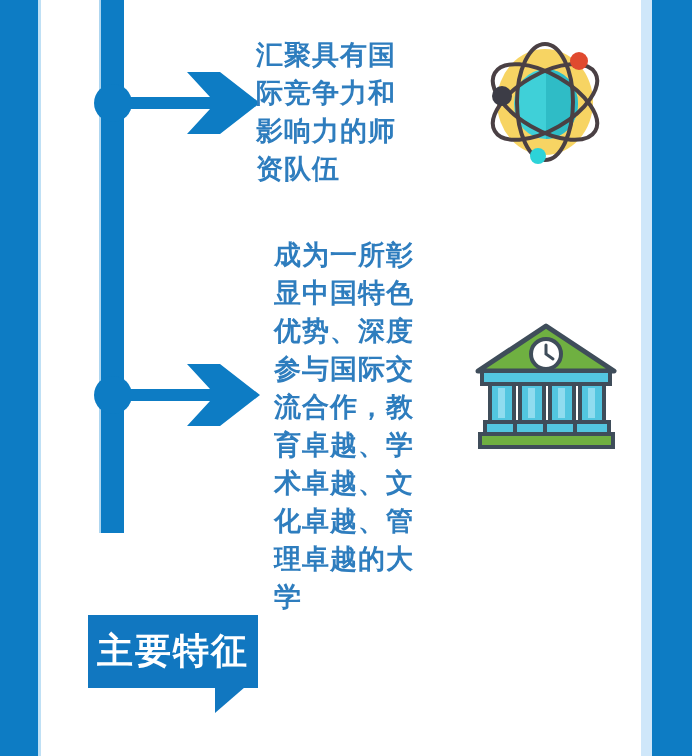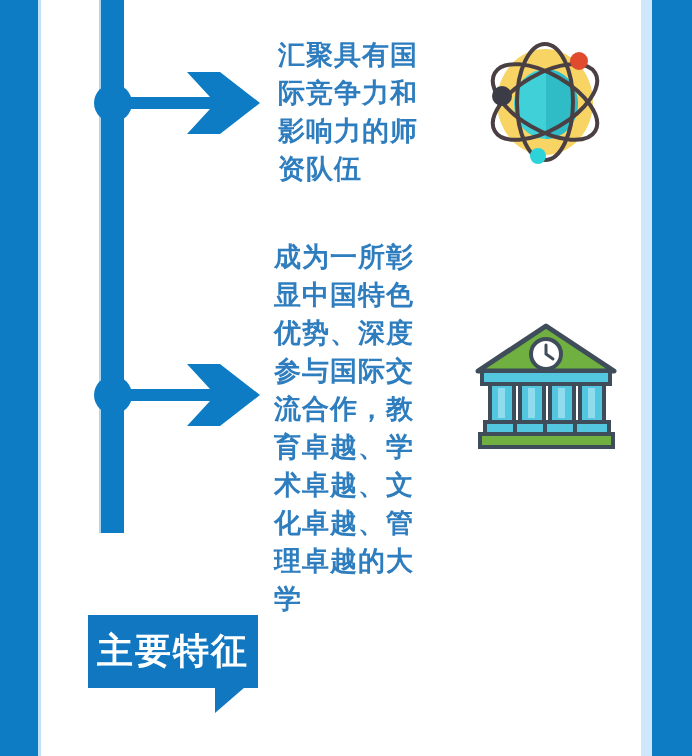--- a/index.html
+++ b/index.html
@@ -72,22 +72,22 @@
   
   .vision-text {
     position: absolute;
     color: #2E7DBE;
     font-size: 27px;
     font-weight: bold;
     line-height: 38px;
     letter-spacing: 1px;
     width: 155px;
   }
-  #vision-text-1 { left: 278px; top: 36px; }
-  #vision-text-2 { left: 274px; top: 238px; }
+  #vision-text-1 { left: 256px; top: 36px; }
+  #vision-text-2 { left: 274px; top: 238px; font-family: Liberation Mono, monospace; }
 
   
   .icon-wrap { position: absolute; }
   #atom-icon-wrap   { left: 480px; top: 34px; }
   #building-icon-wrap { left: 474px; top: 318px; }
   .icon-wrap svg { display: block; }
 
   
   .speech-bubble {
     position: absolute;

